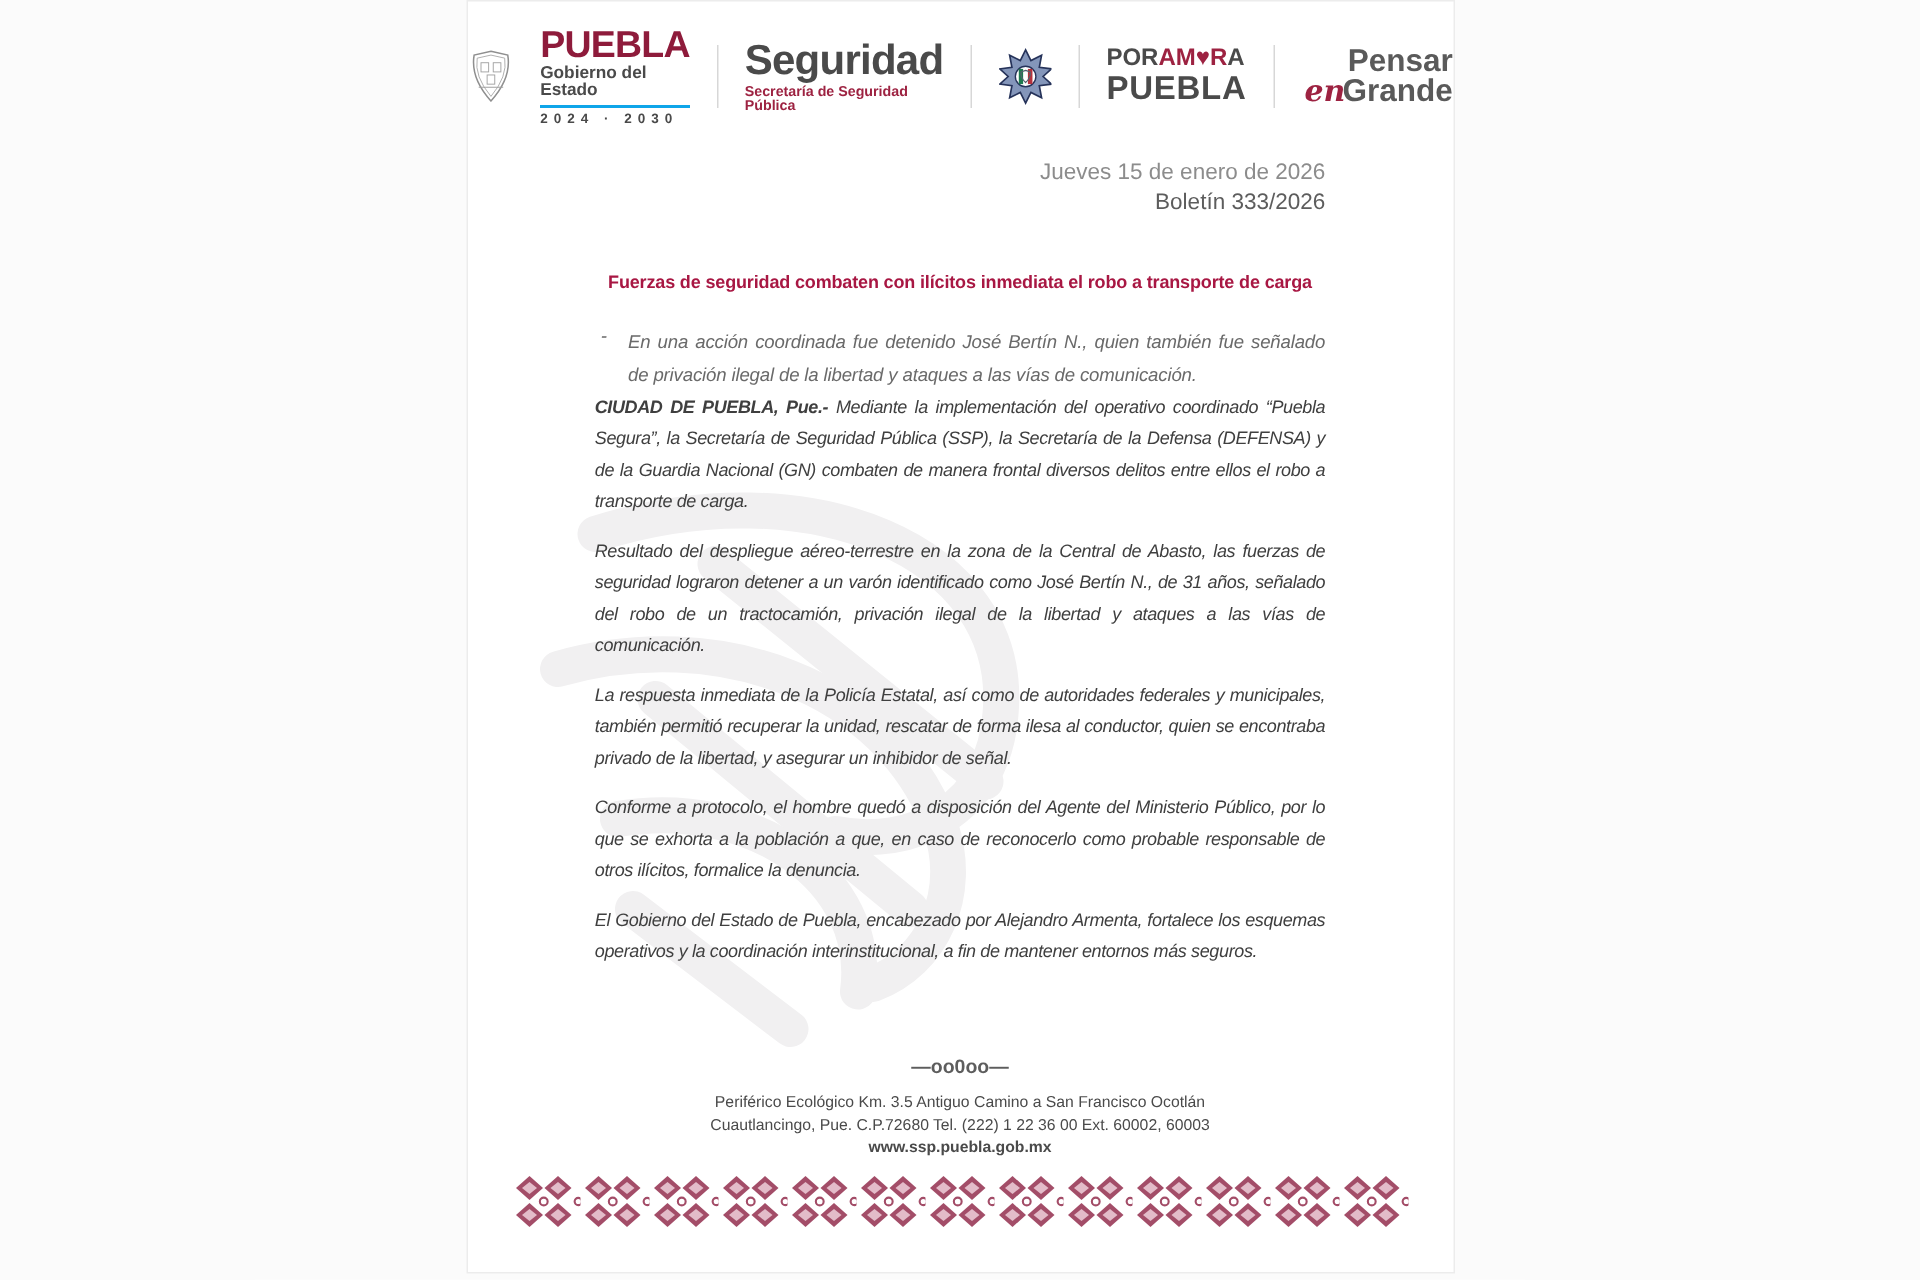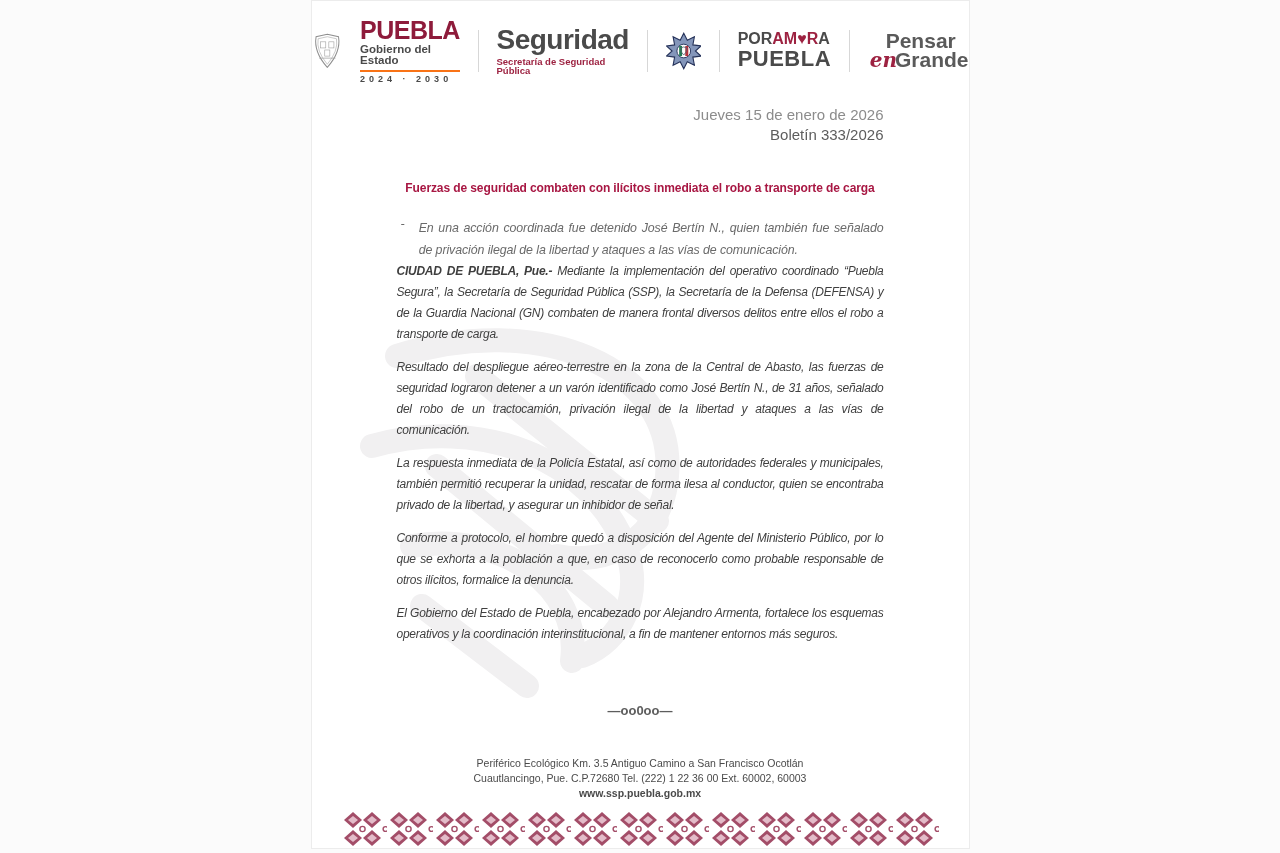--- a/index.html
+++ b/index.html
@@ -12,30 +12,30 @@
   
   .watermark { position:absolute; left:15px; top:305px; z-index:0; pointer-events:none; }
   .watermark path { stroke:#f1f0f1; stroke-width:24; fill:none; stroke-linecap:round; }
   .content { position:relative; z-index:1; }
 
   
   .header { display:flex; align-items:center; justify-content:center; gap:18px; padding-top:13px; height:86px; }
   .logo-divider { width:1px; height:42px; background:#d7d7d7; }
   .gob-text { display:flex; flex-direction:column; line-height:1; }
   .gob-name { font-size:25px; font-weight:bold; color:#8e1b3b; letter-spacing:-0.5px; }
-  .gob-sub  { font-size:11.5px; font-weight:bold; color:#4a4a4a; margin-top:1px; padding-bottom:3px; border-bottom:2px solid #f97316; }
+  .gob-sub  { font-size:11.5px; font-weight:bold; color:#4a4a4a; margin-top:1px; padding-bottom:3px; border-bottom:2px solid #0ea5e9; }
   .gob-years { font-size:9px; font-weight:bold; color:#4a4a4a; letter-spacing:4px; margin-top:3px; }
   .seg-block { display:flex; flex-direction:column; line-height:1; }
   .seg-title { font-size:28px; font-weight:bold; color:#4a4a4a; letter-spacing:-0.5px; }
   .seg-sub   { font-size:9.5px; font-weight:bold; color:#9d2241; margin-top:3px; }
   .amor-block { display:flex; flex-direction:column; line-height:1; }
   .amor-l1 { font-size:16px; font-weight:bold; color:#4a4a4a; letter-spacing:0; }
   .amor-l1 .maroon { color:#9d2241; }
   .amor-l2 { font-size:22px; font-weight:bold; color:#4a4a4a; letter-spacing:0.5px; margin-top:1px; }
-  .pensar-block { line-height:0.95; position:relative; padding-left:18px; }
+  .pensar-block { line-height:0.95; position:relative; padding-left:18px;text-align:right; }
   .pensar-w1 { font-size:21px; font-weight:bold; color:#5a5a5a; }
   .pensar-row { display:flex; align-items:baseline; }
   .pensar-en { font-family:"DejaVu Serif", serif; font-style:italic; font-weight:bold;
                color:#9d2241; font-size:20px; margin-left:-16px; margin-right:-2px; }
   .pensar-w3 { font-size:21px; font-weight:bold; color:#5a5a5a; }
 
   
   .col { padding:0 85px; }
   .meta { margin-top:18px; text-align:right; line-height:20px; }
   .meta-date { font-size:15px; color:#8c8c8c; }
@@ -47,21 +47,21 @@
   .hl-text { flex:1; font-size:12.4px; font-style:italic; color:#6a6a6a;
              line-height:22px; text-align:justify; letter-spacing:-0.1px; }
   .paragraphs { margin-top:0;font-style:italic; }
   .paragraphs p { font-size:12px; color:#3f3f3f; line-height:21px; text-align:justify;
                   letter-spacing:-0.25px; margin-bottom:12px; }
   .lead { font-weight:bold; }
 
   
   .bottom { position:absolute; left:0; right:0; top:702px; }
   .separator { text-align:center; font-size:13px; font-weight:bold; color:#5d5d5d; }
-  .footer { margin-top:38px; text-align:center; font-size:10.5px; color:#4a4a4a; line-height:15px; }
+  .footer { margin-top:10px; text-align:center; font-size:10.5px; color:#4a4a4a; line-height:15px; }
   .footer .f-url { font-weight:bold; }
   .pattern-row { margin-top:9px; display:flex; justify-content:center; }
   .pattern-row svg { display:block; }
 </style>
 </head>
 <body>
 
 <div class="page">
 
   <svg class="watermark" width="430" height="400" viewBox="0 0 430 400">

